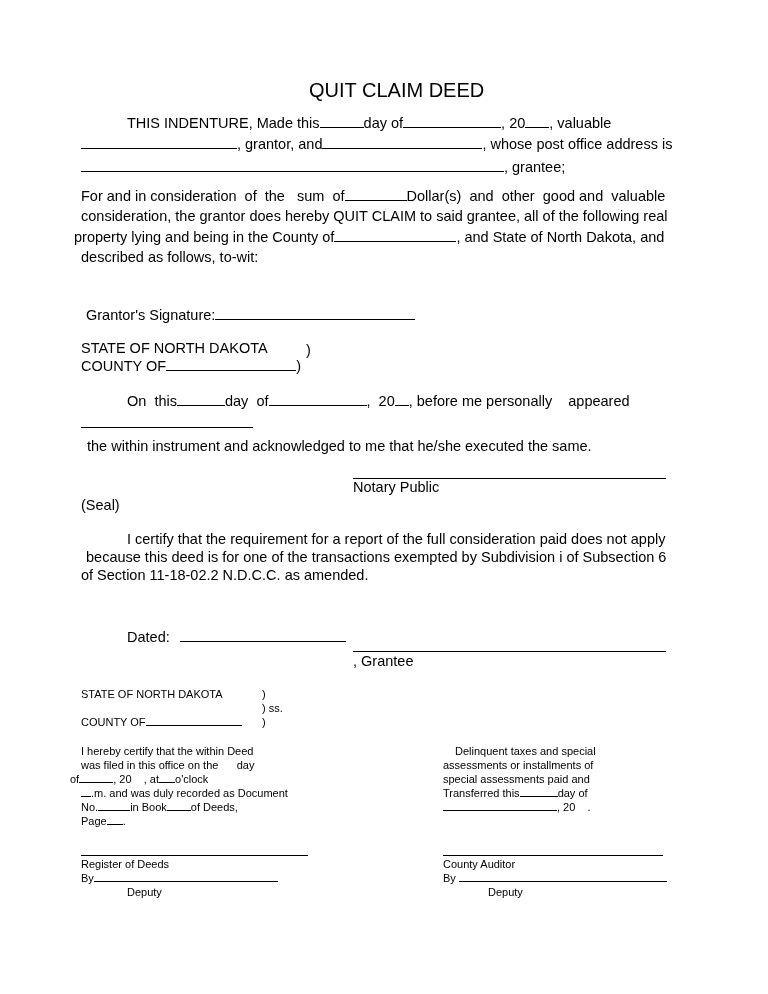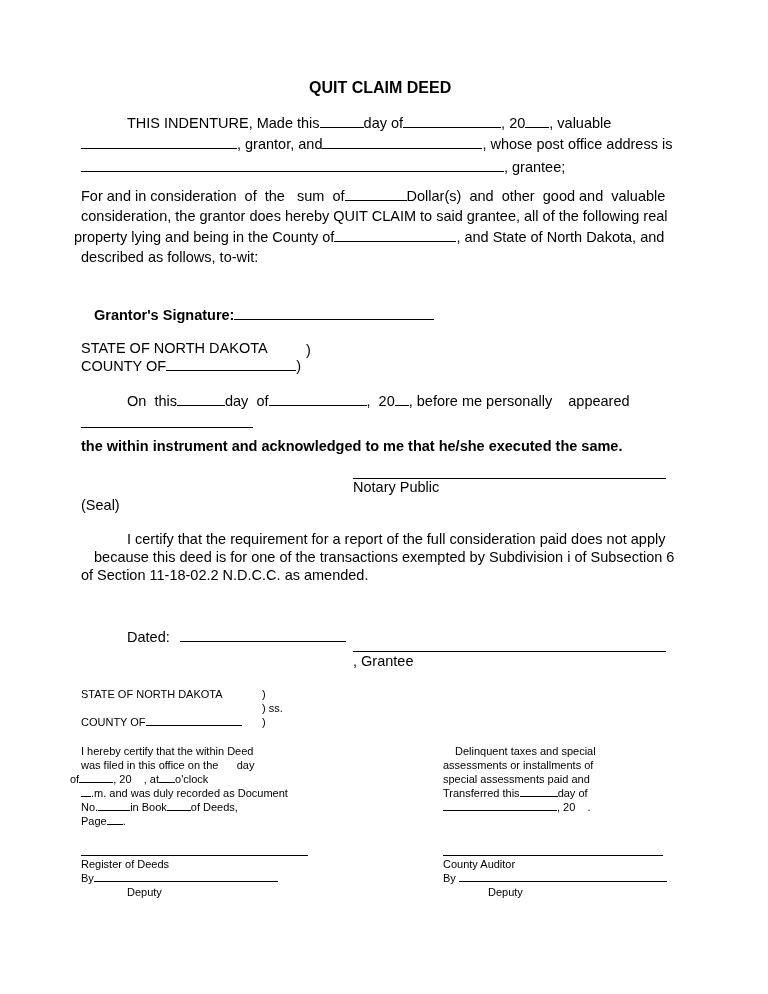--- a/index.html
+++ b/index.html
@@ -5,54 +5,54 @@
   html, body { margin: 0; padding: 0; background: #ffffff; }
   body { width: 768px; height: 994px; position: relative; overflow: hidden;
          font-family: "Liberation Sans", sans-serif; color: #000; }
   .abs { position: absolute; white-space: pre; }
   .t { font-size: 14.5px; line-height: 17px; }
   .s { font-size: 11px; line-height: 14px; }
   .u { display: inline-block; border-bottom: 1px solid #000; height: 12px; vertical-align: baseline; }
   .us { display: inline-block; border-bottom: 1px solid #000; height: 10px; vertical-align: baseline; }
   .hline { position: absolute; height: 0; border-top: 1.5px solid #000; }
   .hline-s { position: absolute; height: 0; border-top: 1px solid #000; }
-  .title { font-weight: bold; font-size: 16px; }
+  .title { font-weight: normal; font-size: 20px; }
 </style>
 </head>
 <body>
 
 <div class="abs title" style="left:309px; top:79px;">QUIT CLAIM DEED</div>
 
 <div class="abs t" style="left:127px; top:115px;"><span>THIS INDENTURE, Made this</span><span class="u" style="width:44px"></span><span>day of</span><span class="u" style="width:98px"></span><span>, 20</span><span class="u" style="width:24px"></span><span>, valuable</span></div>
 
 <div class="abs t" style="left:81px; top:136px;"><span class="u" style="width:156px"></span><span>, grantor, and</span><span class="u" style="width:160px"></span><span>, whose post office address is</span></div>
 
 <div class="abs t" style="left:81px; top:159px;"><span class="u" style="width:423px"></span><span>, grantee;</span></div>
 
 <div class="abs t" style="left:81px; top:188px;"><span>For and in consideration  of  the   sum  of</span><span class="u" style="width:62px"></span><span>Dollar(s)  and  other  good and  valuable</span></div>
 <div class="abs t" style="left:81px; top:208px;">consideration, the grantor does hereby QUIT CLAIM to said grantee, all of the following real</div>
 <div class="abs t" style="left:74px; top:229px;"><span>property lying and being in the County of</span><span class="u" style="width:122px"></span><span>, and State of North Dakota, and</span></div>
 <div class="abs t" style="left:81px; top:249px;">described as follows, to-wit:</div>
 
-<div class="abs t" style="left:94px; top:307px;font-weight:bold;"><span>Grantor's Signature:</span><span class="u" style="width:200px"></span></div>
+<div class="abs t" style="left:86px; top:307px;"><span>Grantor's Signature:</span><span class="u" style="width:200px"></span></div>
 
 <div class="abs t" style="left:81px; top:340px;">STATE OF NORTH DAKOTA</div>
 <div class="abs t" style="left:306px; top:342px;">)</div>
 <div class="abs t" style="left:81px; top:358px;"><span>COUNTY OF</span><span class="u" style="width:130px"></span><span>)</span></div>
 
 <div class="abs t" style="left:127px; top:393px;"><span>On  this</span><span class="u" style="width:48px"></span><span>day  of</span><span class="u" style="width:98px"></span><span>,  20</span><span class="u" style="width:14px"></span><span>, before me personally    appeared</span></div>
 <div class="abs t" style="left:81px; top:415px;"><span class="u" style="width:172px"></span></div>
-<div class="abs t" style="left:81px; top:438px;font-weight:bold;">the within instrument and acknowledged to me that he/she executed the same.</div>
+<div class="abs t" style="left:87px; top:438px;">the within instrument and acknowledged to me that he/she executed the same.</div>
 
 <div class="hline" style="left:353px; top:478px; width:313px;"></div>
 <div class="abs t" style="left:353px; top:479px;">Notary Public</div>
 <div class="abs t" style="left:81px; top:497px;">(Seal)</div>
 
 <div class="abs t" style="left:127px; top:531px;">I certify that the requirement for a report of the full consideration paid does not apply</div>
-<div class="abs t" style="left:94px; top:549px;">because this deed is for one of the transactions exempted by Subdivision i of Subsection 6</div>
+<div class="abs t" style="left:86px; top:549px;">because this deed is for one of the transactions exempted by Subdivision i of Subsection 6</div>
 <div class="abs t" style="left:81px; top:567px;">of Section 11-18-02.2 N.D.C.C. as amended.</div>
 
 <div class="abs t" style="left:127px; top:601px;margin-top:28px;"><span>Dated:</span><span style="display:inline-block;width:10px"></span><span class="u" style="width:166px; border-bottom-width:1.5px"></span></div>
 
 <div class="hline" style="left:353px; top:651px; width:313px;"></div>
 <div class="abs t" style="left:353px; top:653px;">, Grantee</div>
 
 <div class="abs s" style="left:81px; top:687px;">STATE OF NORTH DAKOTA</div>
 <div class="abs s" style="left:262px; top:687px;">)</div>
 <div class="abs s" style="left:262px; top:701px;">) ss.</div>

